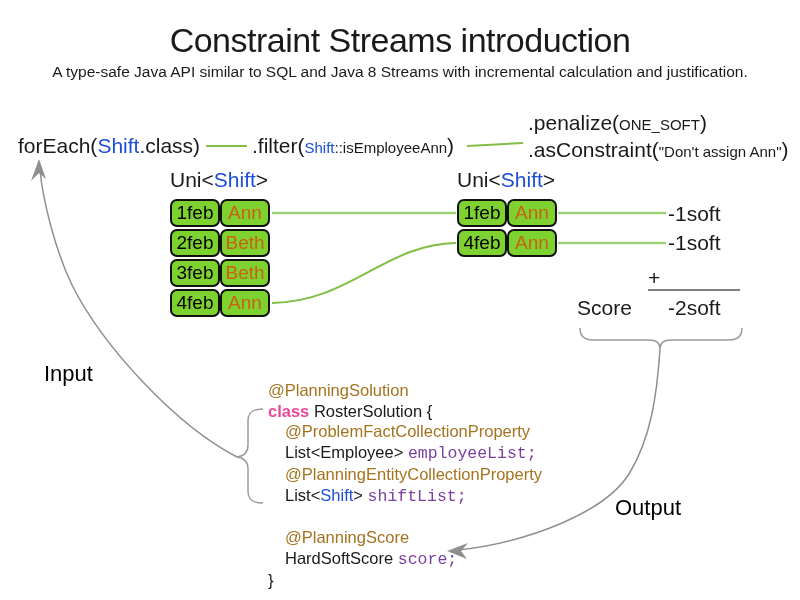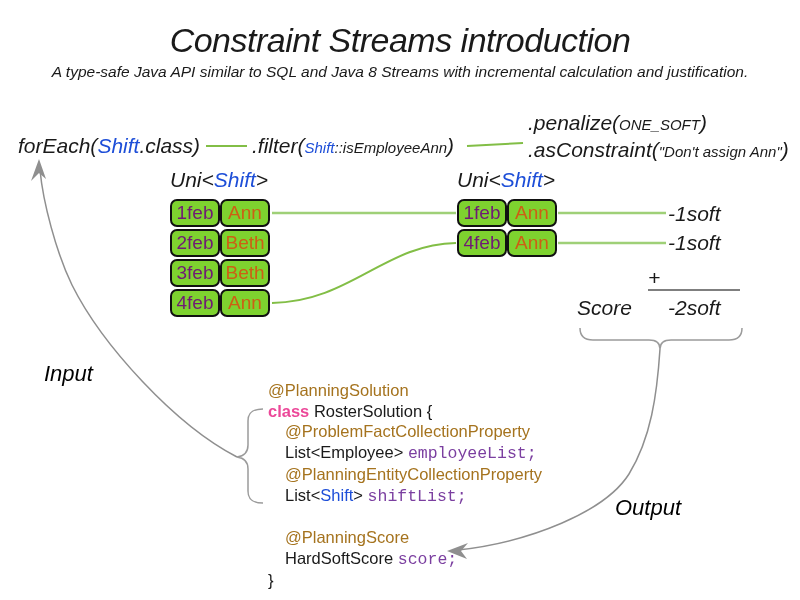--- a/index.html
+++ b/index.html
@@ -2,38 +2,38 @@
 <html><head>
 <meta charset="utf-8">
 <style>
   html,body { margin:0; padding:0; background:#ffffff; }
   #canvas {
     position:relative; width:800px; height:600px; overflow:hidden;
     font-family:"Liberation Sans", sans-serif; color:#1a1a1a; background:#ffffff;
   }
   .abs { position:absolute; white-space:nowrap; }
   #svg-layer { position:absolute; left:0; top:0; z-index:1; }
-  .txt { z-index:2;font-style:italic; }
+  .txt { z-index:2; }
 
   .title { width:800px; text-align:center; top:21px; left:0; font-size:34px; letter-spacing:-0.5px; }
   .subtitle { width:800px; text-align:center; top:63px; left:0; font-size:15.5px; }
 
   .pipe { font-size:21px; }
   .pipe .arg { font-size:15px; }
   .green { color:#1d4ed8;margin-top:36px; }
 
   .uni { font-size:21px; }
 
   .cell {
     box-sizing:border-box; width:50px; height:28px;
     background:#7ED22F; border:2.4px solid #111111; border-radius:7px;
     display:flex; align-items:center; justify-content:center;
     font-size:19px; z-index:2; position:absolute;
   }
-  .cell.date { color:#701a75; }
+  .cell.date { color:#000000; }
   .cell.name { color:#CD5F14; }
 
   .scoretxt { font-size:21px; }
 
   .flowlabel { font-size:22px; color:#000000; }
 
   .code { left:268px; top:380px; font-size:16.5px; line-height:20.5px; z-index:2; position:absolute; white-space:nowrap; }
   .code .ind { padding-left:17px; }
   .code .ann { color:#A5731E; }
   .code .kw { color:#ec4899; font-weight:bold; }

